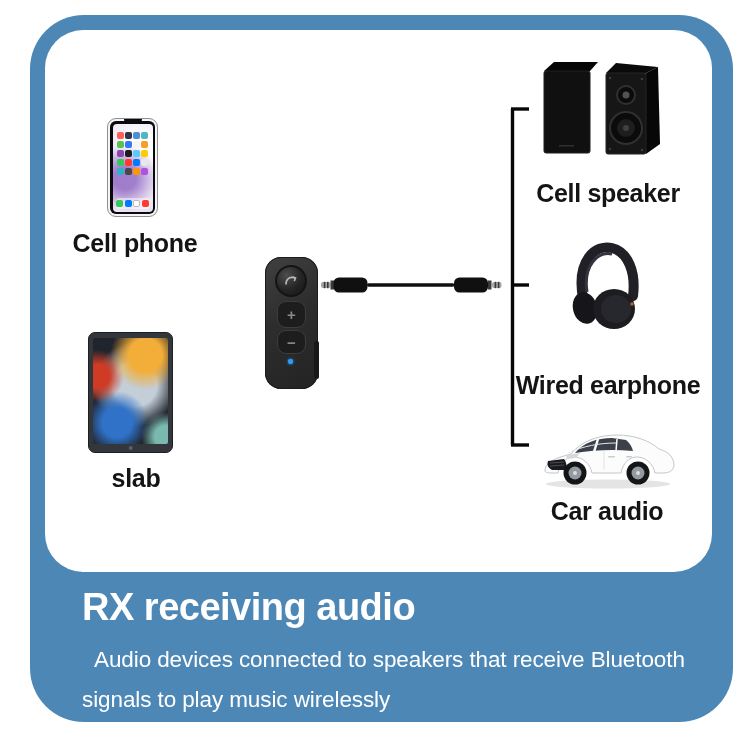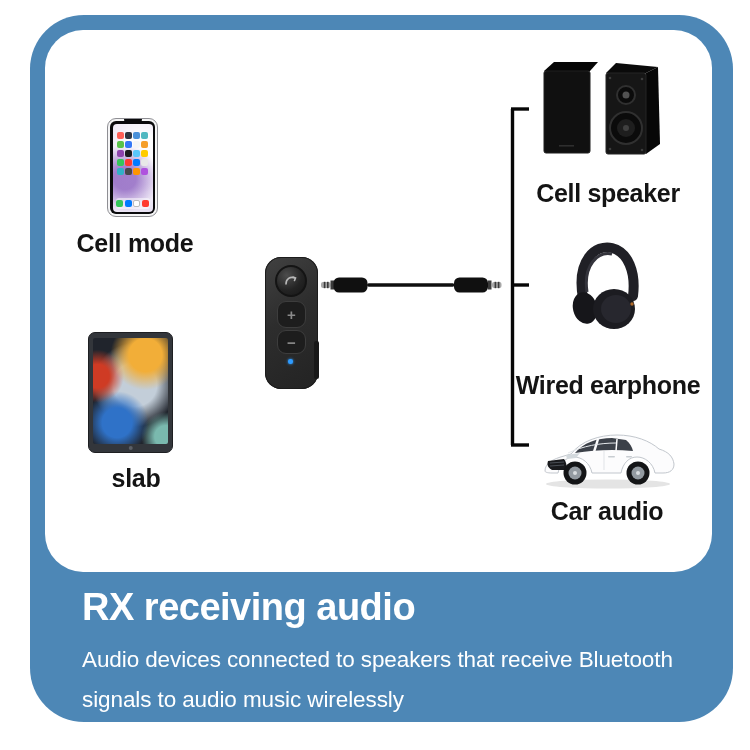--- a/index.html
+++ b/index.html
@@ -79,21 +79,21 @@
   .connect-svg{left:315px;top:100px;}
 
   
   .speakers-svg{left:538px;top:58px;}
   .headphones-svg{left:570px;top:238px;}
   .car-svg{left:538px;top:418px;}
 
   
   .cap-title{left:82px;top:586px;color:#ffffff;font-size:38px;font-weight:bold;letter-spacing:-0.5px;}
   .cap-line{left:82px;color:#ffffff;font-size:22.5px;letter-spacing:-0.1px;}
-  .cap-line1{top:647px;}
+  .cap-line1{top:647px;margin-left:12px;}
   .cap-line2{top:687px;}
 </style>
 </head>
 <body>
 
 <div class="abs frame"></div>
 <div class="abs card"></div>
 
 <div class="abs phone">
   <div class="abs phone-bezel"></div>
@@ -122,21 +122,21 @@
     </div>
     <div class="abs dock">
       <div class="app"></div>
         <div class="app"></div>
         <div class="app"></div>
         <div class="app"></div>
     </div>
   </div>
   <div class="abs notch"></div>
 </div>
-<div class="abs dev-label lbl-cell">Cell mode</div>
+<div class="abs dev-label lbl-cell">Cell phone</div>
 
 <div class="abs tablet">
   <div class="abs tablet-screen"></div>
   <div class="abs home-btn"></div>
 </div>
 <div class="abs dev-label lbl-slab">slab</div>
 
 <div class="abs receiver">
   <div class="abs btn-round">
     <svg width="18" height="18" viewBox="0 0 18 18">
@@ -227,13 +227,13 @@
     <circle cx="37" cy="55" r="6.5" fill="#939aa1"></circle>
     <circle cx="37" cy="55" r="2" fill="#d9dcdf"></circle>
   <circle cx="100" cy="55" r="11.5" fill="#141517"></circle>
     <circle cx="100" cy="55" r="6.5" fill="#939aa1"></circle>
     <circle cx="100" cy="55" r="2" fill="#d9dcdf"></circle>
 </svg>
 <div class="abs dev-label lbl-car">Car audio</div>
 
 <div class="abs cap-title">RX receiving audio</div>
 <div class="abs cap-line cap-line1">Audio devices connected to speakers that receive Bluetooth</div>
-<div class="abs cap-line cap-line2">signals to audio music wirelessly</div>
+<div class="abs cap-line cap-line2">signals to play music wirelessly</div>
 
 </body></html>

